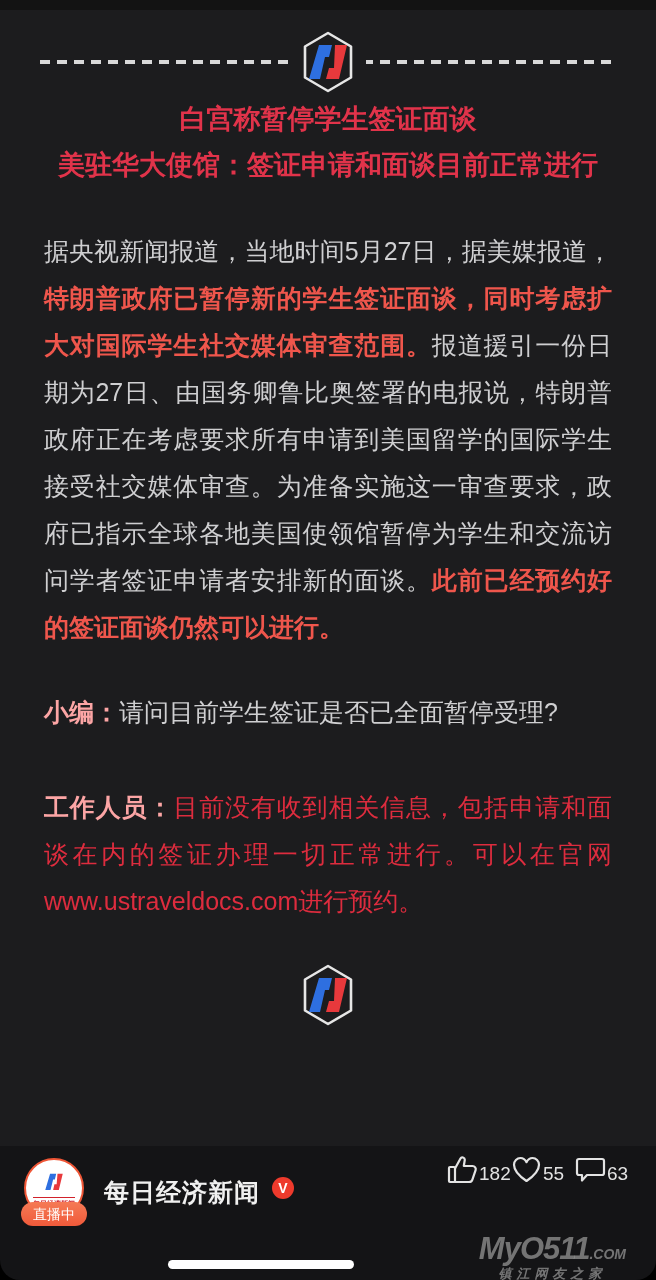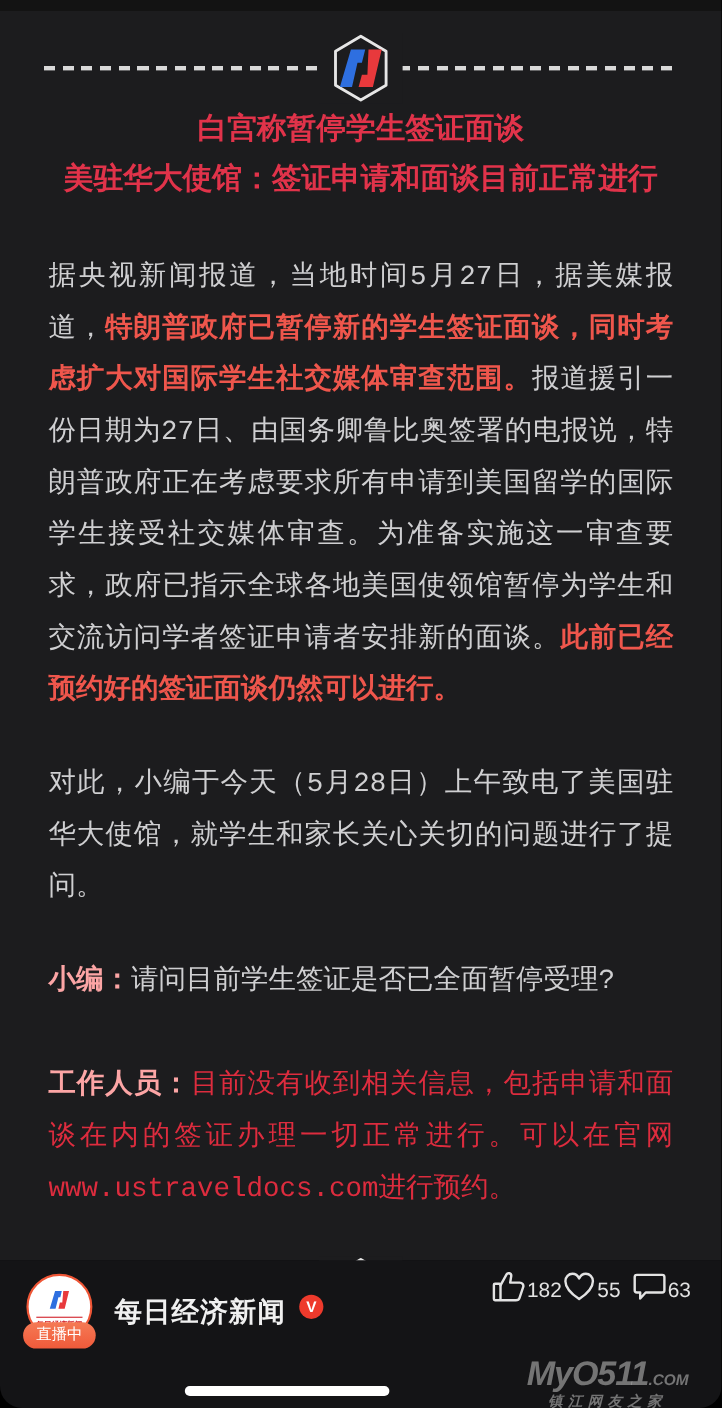--- a/index.html
+++ b/index.html
@@ -2,21 +2,21 @@
 <html><head>
 <meta charset="utf-8">
 <style>
   * { margin:0; padding:0; box-sizing:border-box; }
   html,body { background:#000; }
   body { width:656px; height:1280px; overflow:hidden; position:relative;
          font-family:"Liberation Sans","DejaVu Sans",sans-serif; }
   .screen { position:absolute; inset:0; background:#000; }
   .top-strip { height:10px; background:#131313; }
   .video-area { position:absolute; top:10px; left:0; right:0; bottom:134px;
-                background:#1c1c1e; overflow:hidden;font-family:Liberation Mono, monospace; }
+                background:#1c1c1e; overflow:hidden; }
 
   
   .logo-divider { position:relative; height:64px; margin:0 40px; }
   .logo-divider .dash { position:absolute; left:0; right:0; top:30px; height:4px;
       background:repeating-linear-gradient(90deg,#d9d9d9 0 10px,transparent 10px 17px); }
   .logo-divider .hex-wrap { position:absolute; left:50%; top:0; transform:translateX(-50%);
       width:76px; height:64px; background:#1c1c1e; display:flex; align-items:center; justify-content:center; }
   .divider-top { margin-top:20px; }
   .divider-bottom { margin-top:30px; }
 
@@ -28,21 +28,21 @@
   .article p { margin:0 0 38px; }
   .article p.q { margin-bottom:48px; }
   .article .red-bold { color:#ef564c; font-weight:700; }
   .article .red-ans { color:#dd2c3e; }
   .article .lbl { color:#fca5a5; font-weight:700; }
 
   
   .bottom-bar { position:absolute; left:0; right:0; bottom:0; height:134px;
                 background:#141416; border-radius:0 0 20px 20px; }
   .channel { position:absolute; left:24px; top:12px; display:flex; align-items:center; }
-  .avatar-wrap { position:relative; width:60px; height:74px;font-family:Liberation Mono, monospace; }
+  .avatar-wrap { position:relative; width:60px; height:74px; }
   .avatar { width:60px; height:60px; border-radius:50%; background:#fff;
             border:2px solid #ef5636; display:flex; flex-direction:column;
             align-items:center; justify-content:center; overflow:hidden; }
   .avatar svg { display:block; }
   .avatar-caption { font-size:7px; font-weight:700; color:#d1222b; border-top:1px solid #d1222b;
                     padding-top:1px; margin-top:1px; white-space:nowrap; }
   .live-badge { position:absolute; left:50%; top:44px; transform:translateX(-50%);
       background:linear-gradient(180deg,#f57a55,#f05a3a); color:#fff; font-size:14px;
       line-height:24px; padding:0 12px; border-radius:13px; white-space:nowrap; }
   .channel-name { margin-left:20px; color:#f0f0f0; font-size:25px; font-weight:700;
@@ -84,21 +84,20 @@
       </div>
     </div>
 
     <div class="headline">
       <div>白宫称暂停学生签证面谈</div>
       <div>美驻华大使馆：签证申请和面谈目前正常进行</div>
     </div>
 
     <div class="article">
       <p><span>据央视新闻报道，当地时间5月27日，据美媒报道，</span><span class="red-bold">特朗普政府已暂停新的学生签证面谈，同时考虑扩大对国际学生社交媒体审查范围。</span><span>报道援引一份日期为27日、由国务卿鲁比奥签署的电报说，特朗普政府正在考虑要求所有申请到美国留学的国际学生接受社交媒体审查。为准备实施这一审查要求，政府已指示全球各地美国使领馆暂停为学生和交流访问学者签证申请者安排新的面谈。</span><span class="red-bold">此前已经预约好的签证面谈仍然可以进行。</span></p>
-      <p>对此，小编于今天（5月28日）上午致电了美国驻华大使馆，就学生和家长关心关切的问题进行了提问。</p>
       <p class="q"><span class="lbl">小编：</span><span>请问目前学生签证是否已全面暂停受理?</span></p>
       <p><span class="lbl">工作人员：</span><span class="red-ans">目前没有收到相关信息，包括申请和面谈在内的签证办理一切正常进行。可以在官网www.ustraveldocs.com进行预约。</span></p>
     </div>
 
     <div class="logo-divider divider-bottom">
 
       <div class="hex-wrap">
         <svg width="60" height="64" viewBox="0 0 56 64">
           <polygon points="28,3 51,16.5 51,47.5 28,61 5,47.5 5,16.5" fill="none" stroke="#e6e6e6" stroke-width="2.6" stroke-linejoin="round"></polygon>
           <path d="M19 15 H32 L29 27 H25 L20 49 H9 Z" fill="#2e6fe0"></path>

